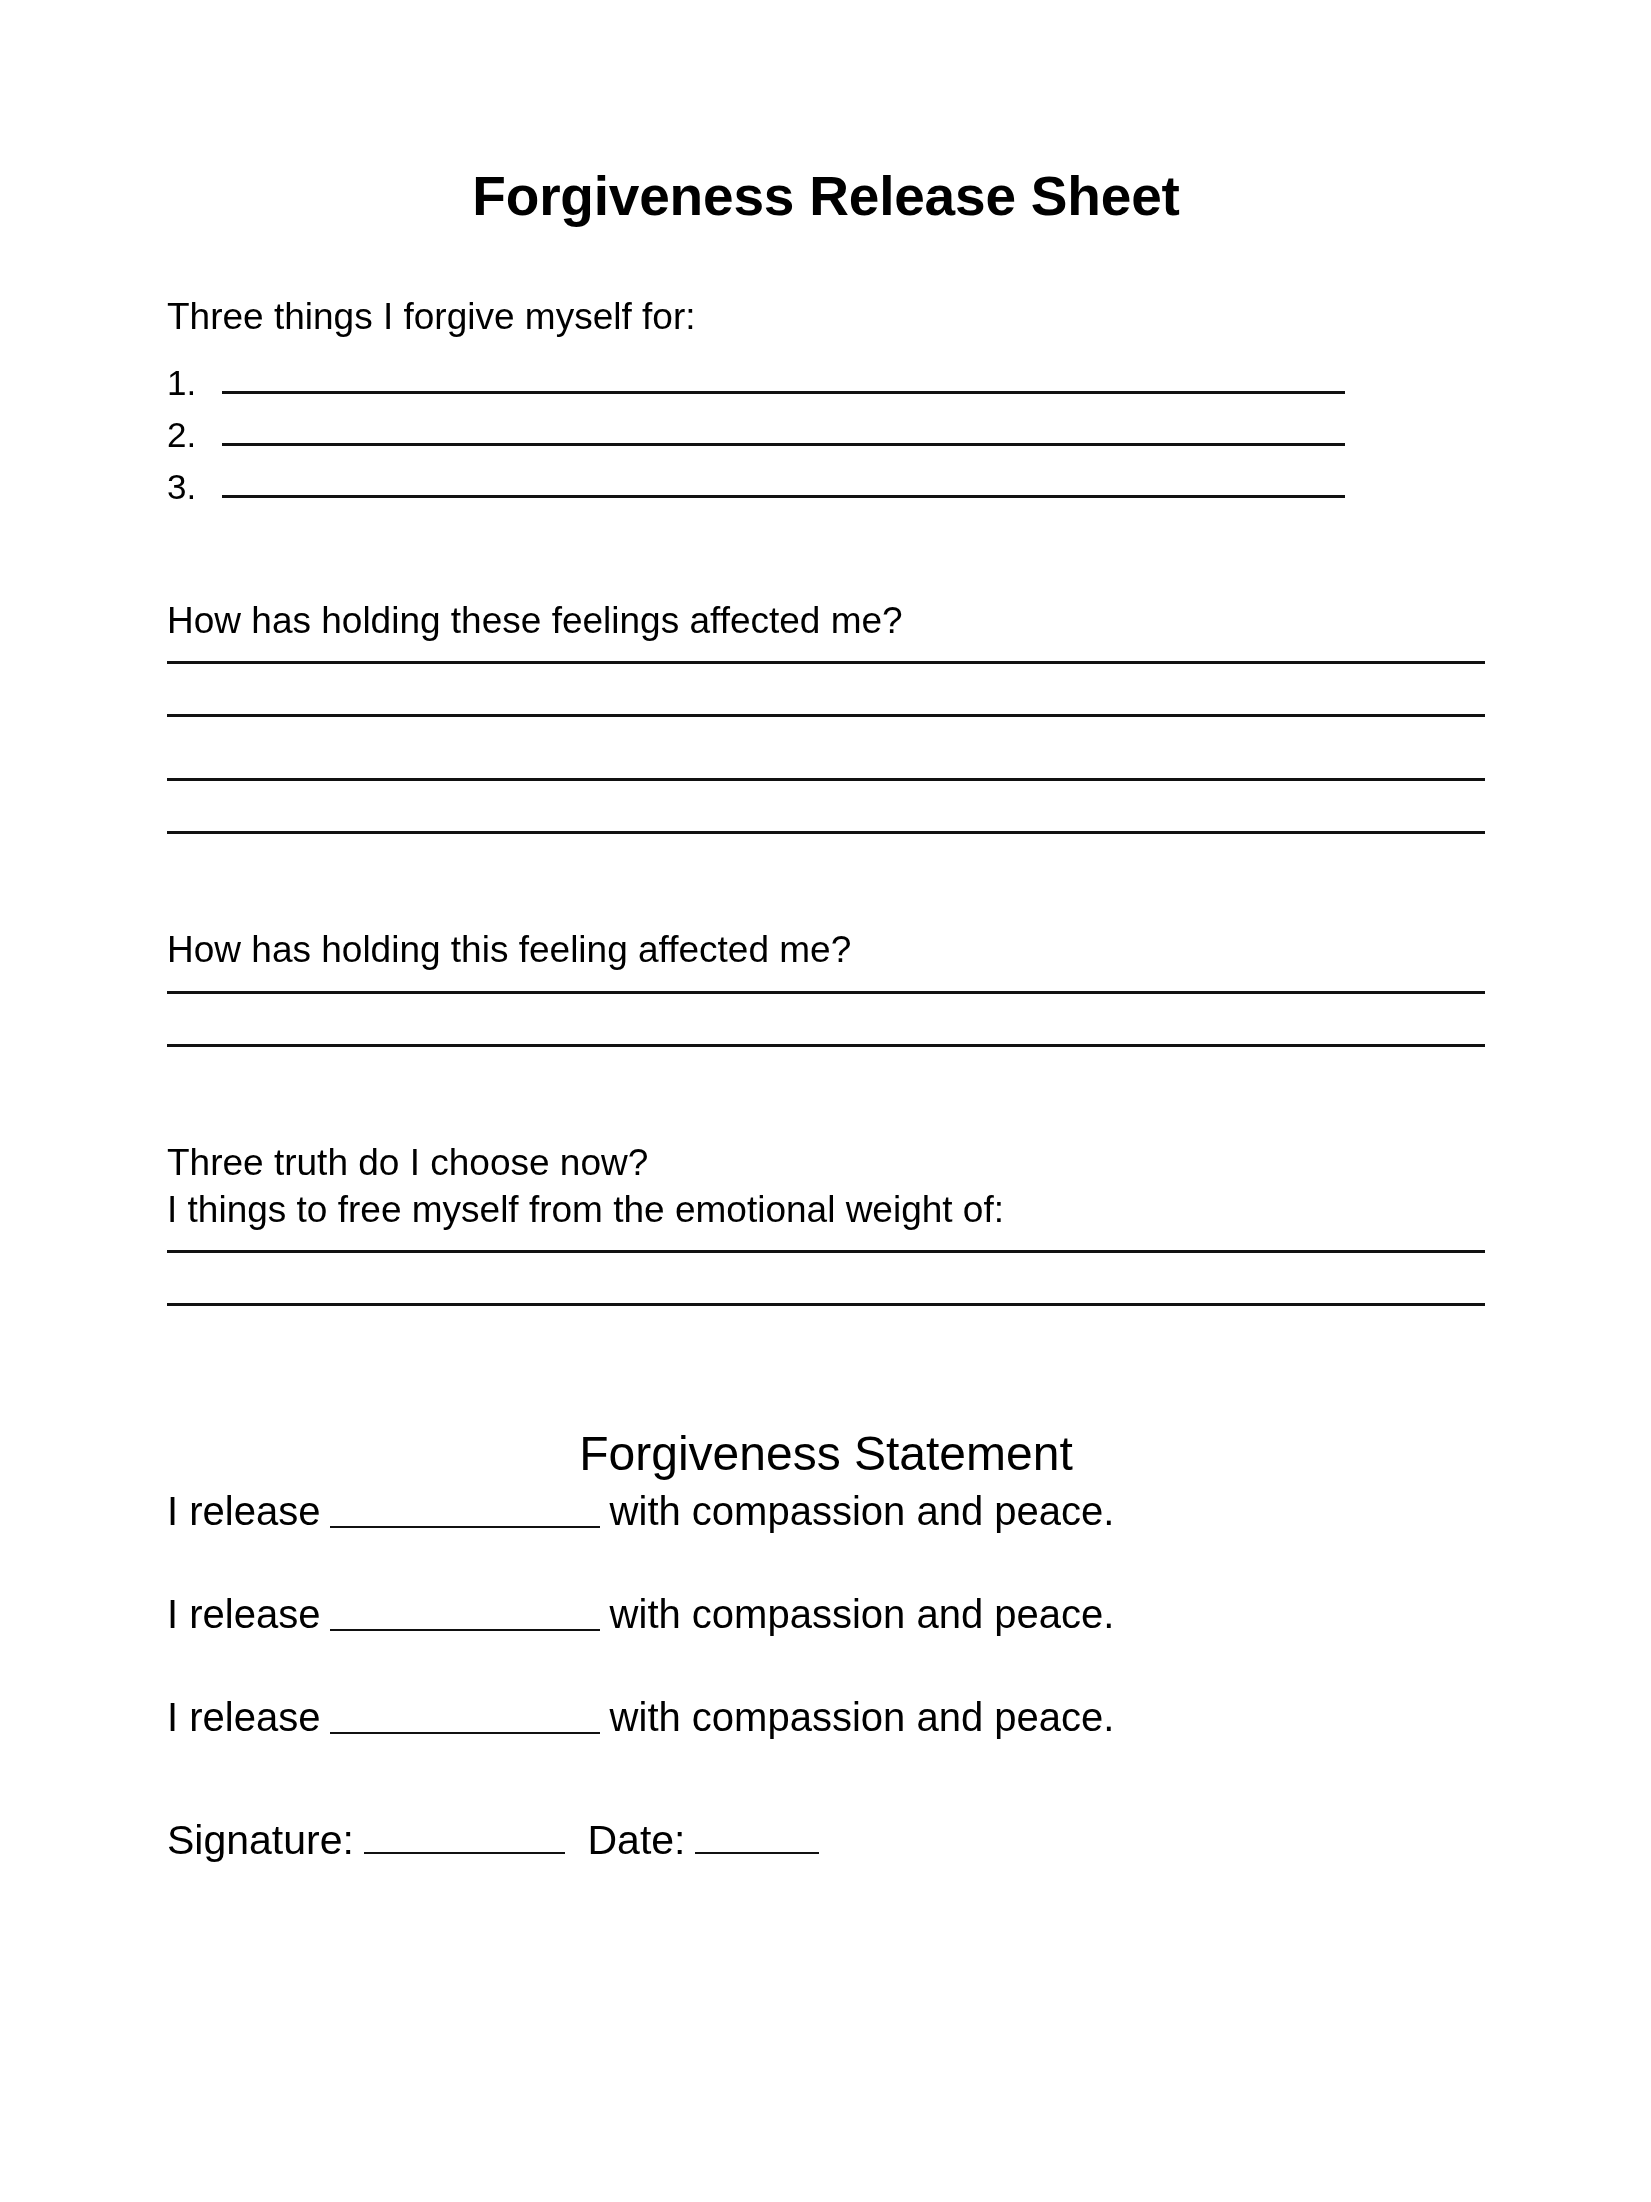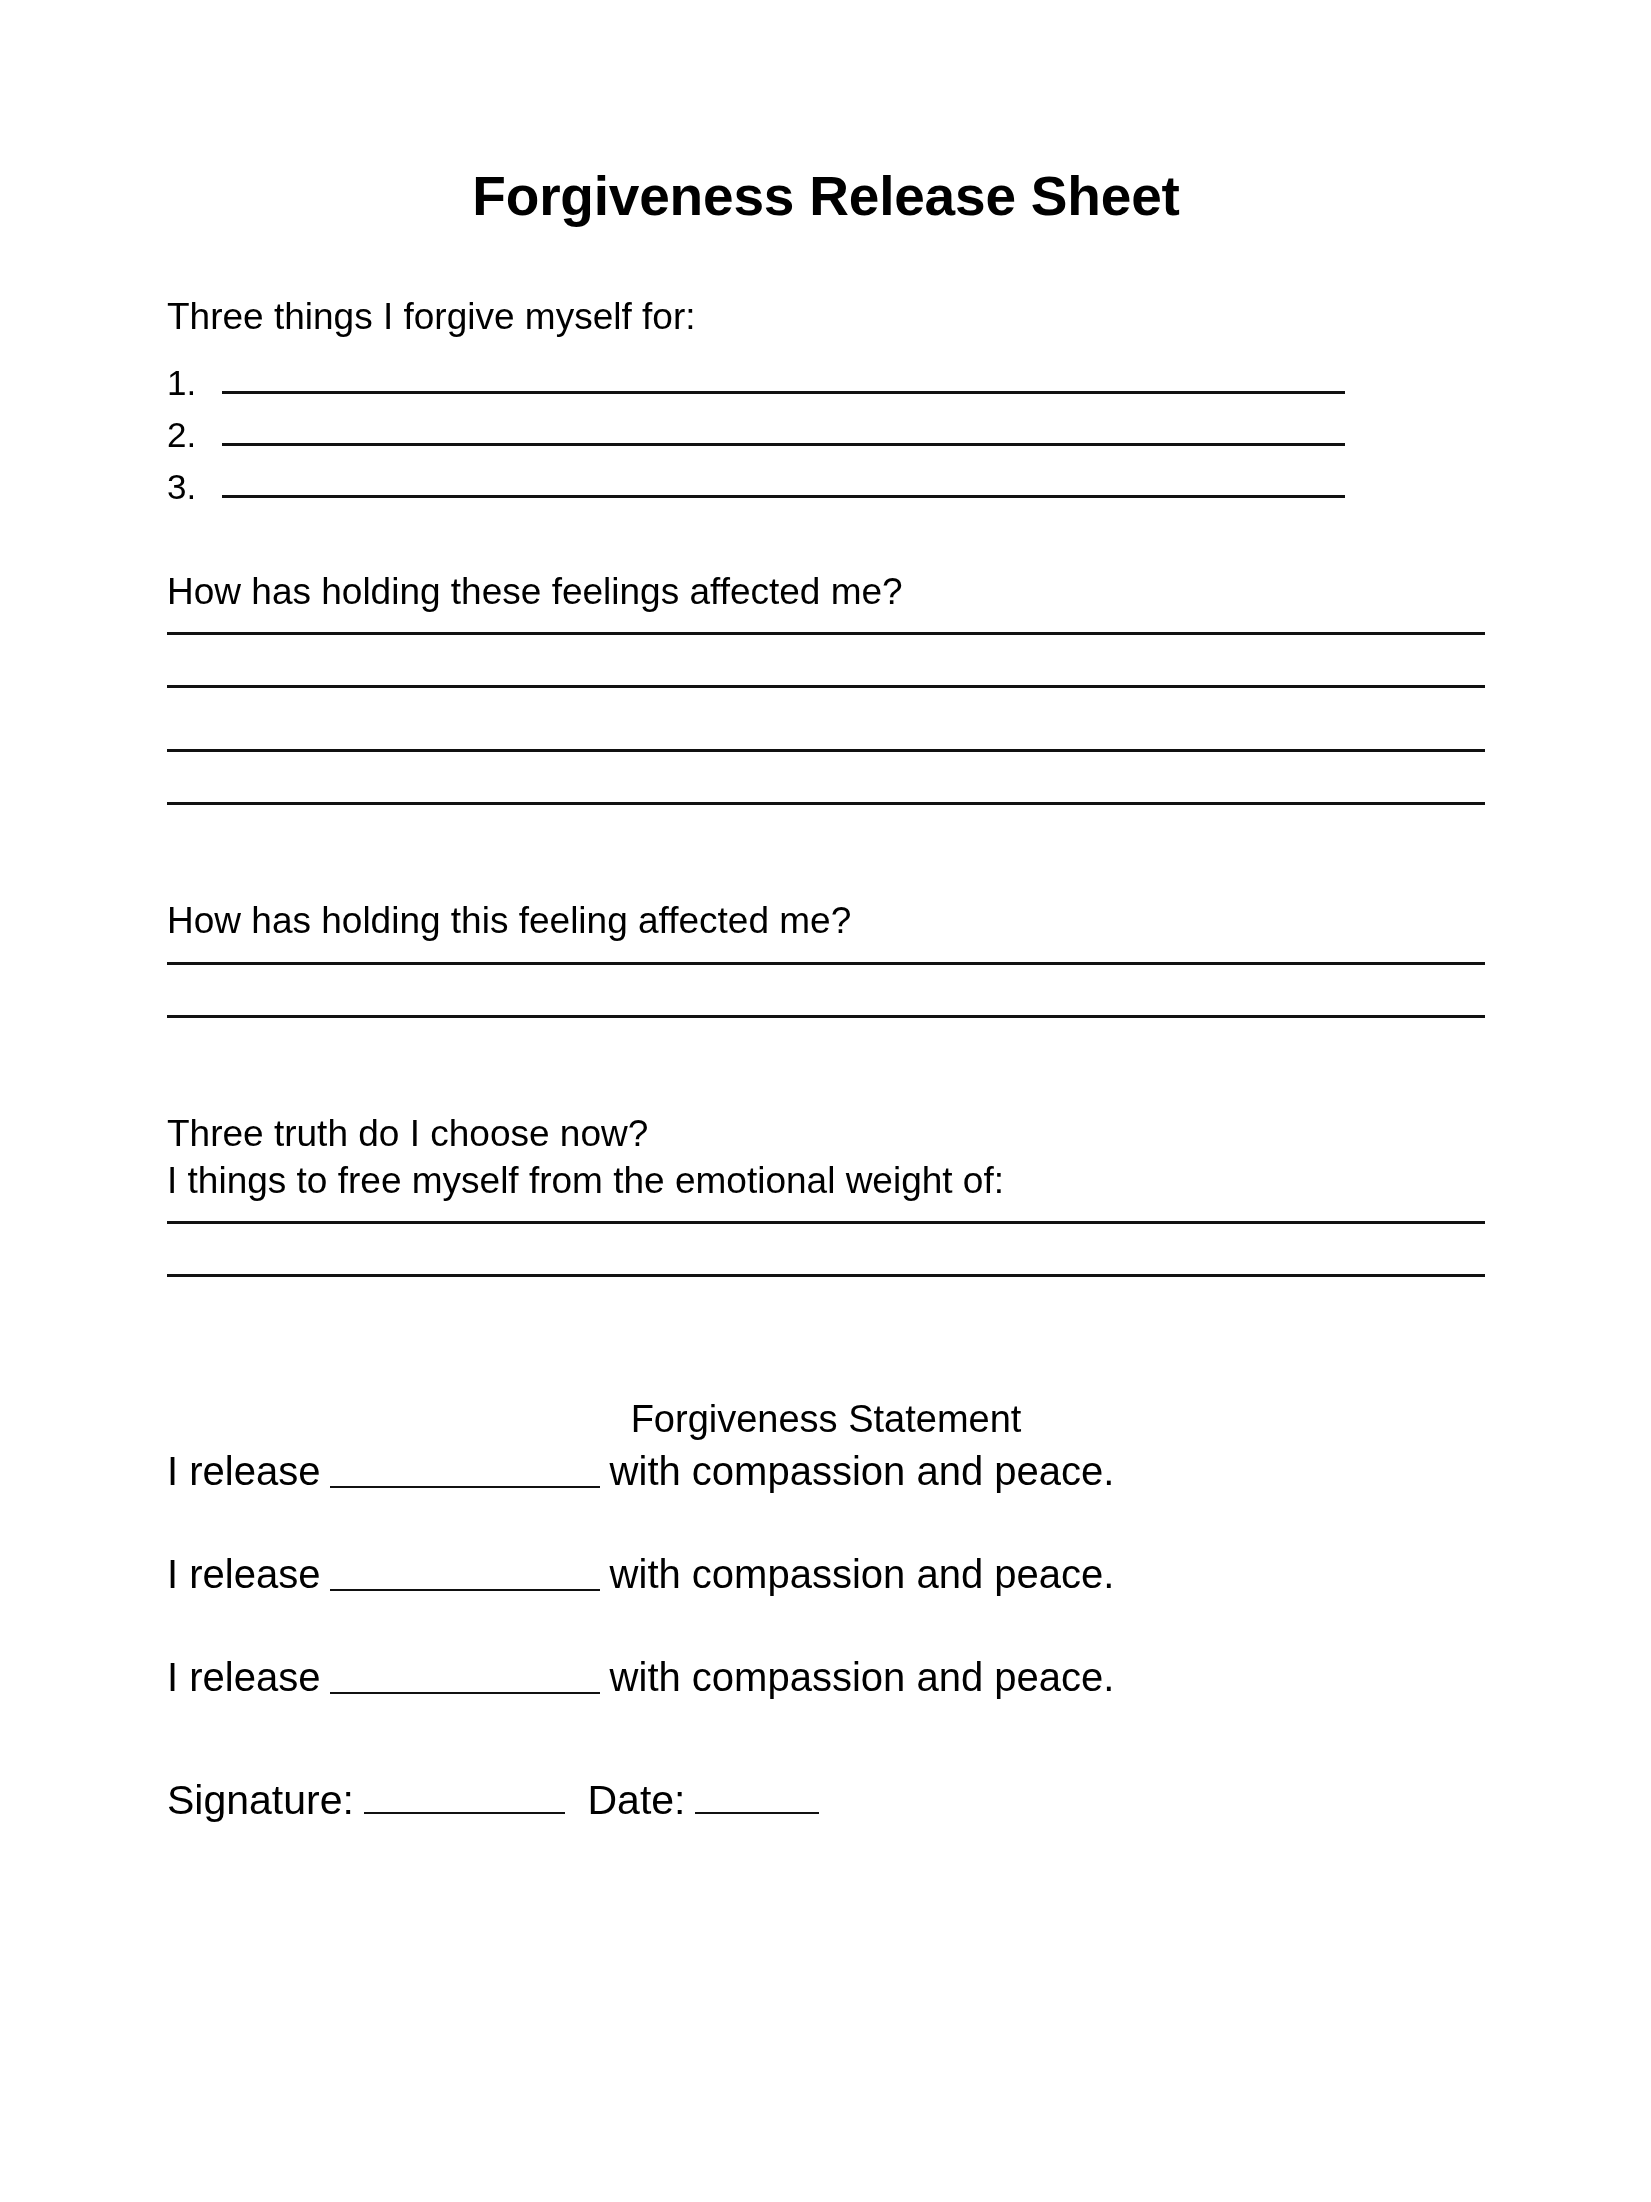--- a/index.html
+++ b/index.html
@@ -88,29 +88,29 @@
   .answer-rule {
     width: 100%;
     height: 0;
     border-bottom: 3.8px solid #111111;
   }
   .answer-rule + .answer-rule {
     margin-top: 50px;
   }
 
   
-  .gap-lg { margin-top: 64px; }
+  .gap-lg { margin-top: 93px; }
   .gap-xl { margin-top: 92px; }
 
   
   .statement-section {
     margin-top: 122px;
   }
   .statement-heading {
-    font-size: 38px;
+    font-size: 48px;
     font-weight: normal;
     text-align: center;
     line-height: 1.1;
     margin: 0 0 5.7px 0;
     white-space: nowrap;
   }
   .release-line {
     font-size: 40px;
     line-height: 1.2;
     white-space: nowrap;

